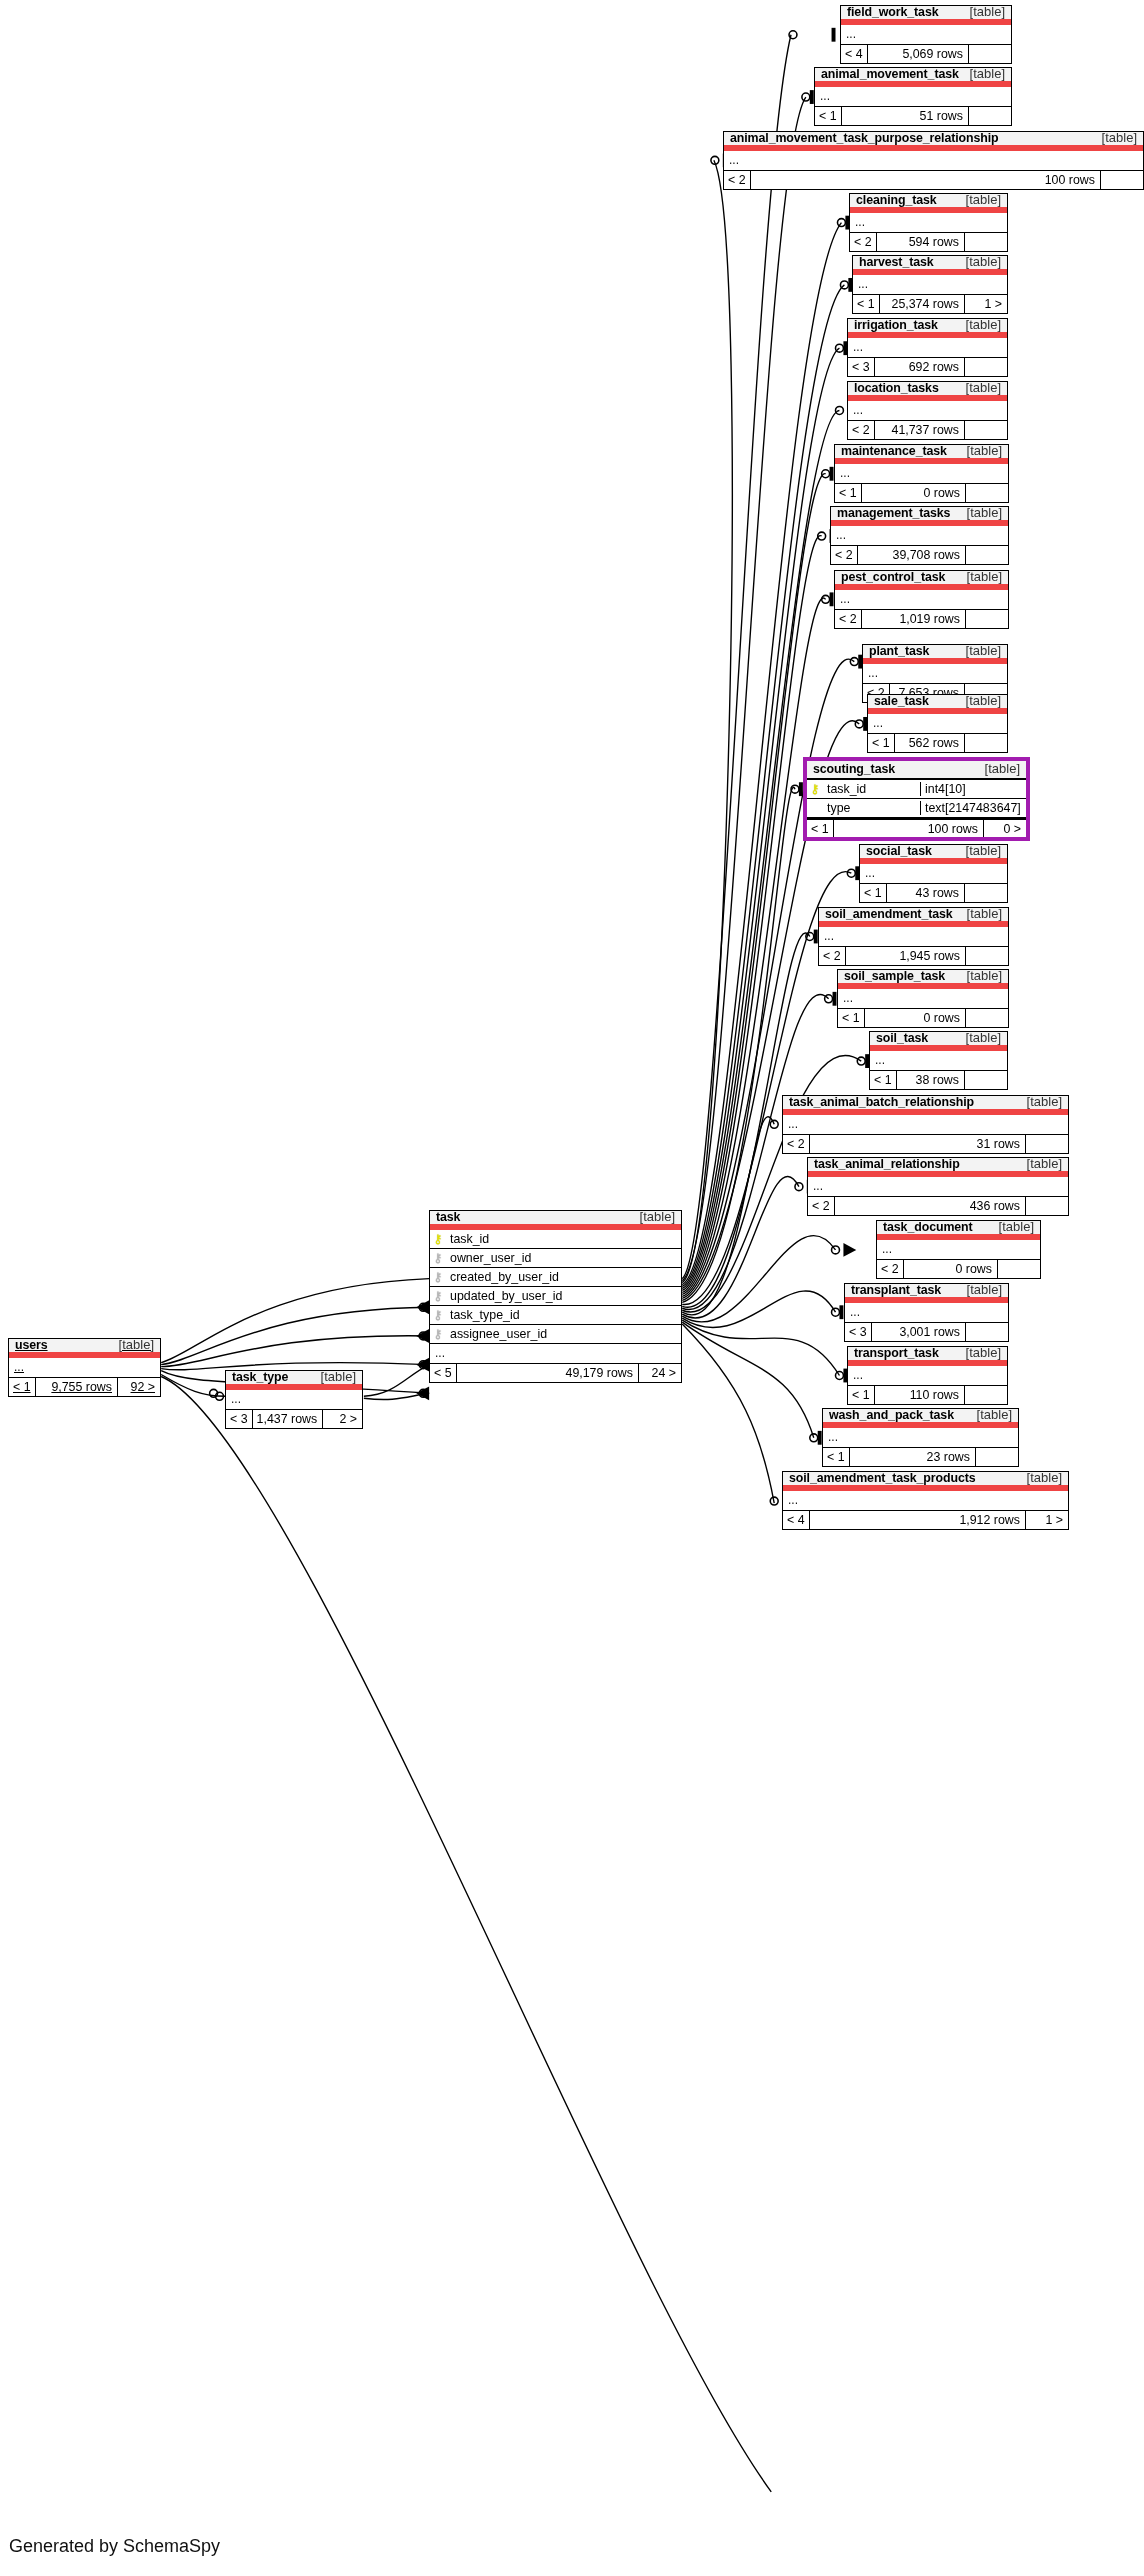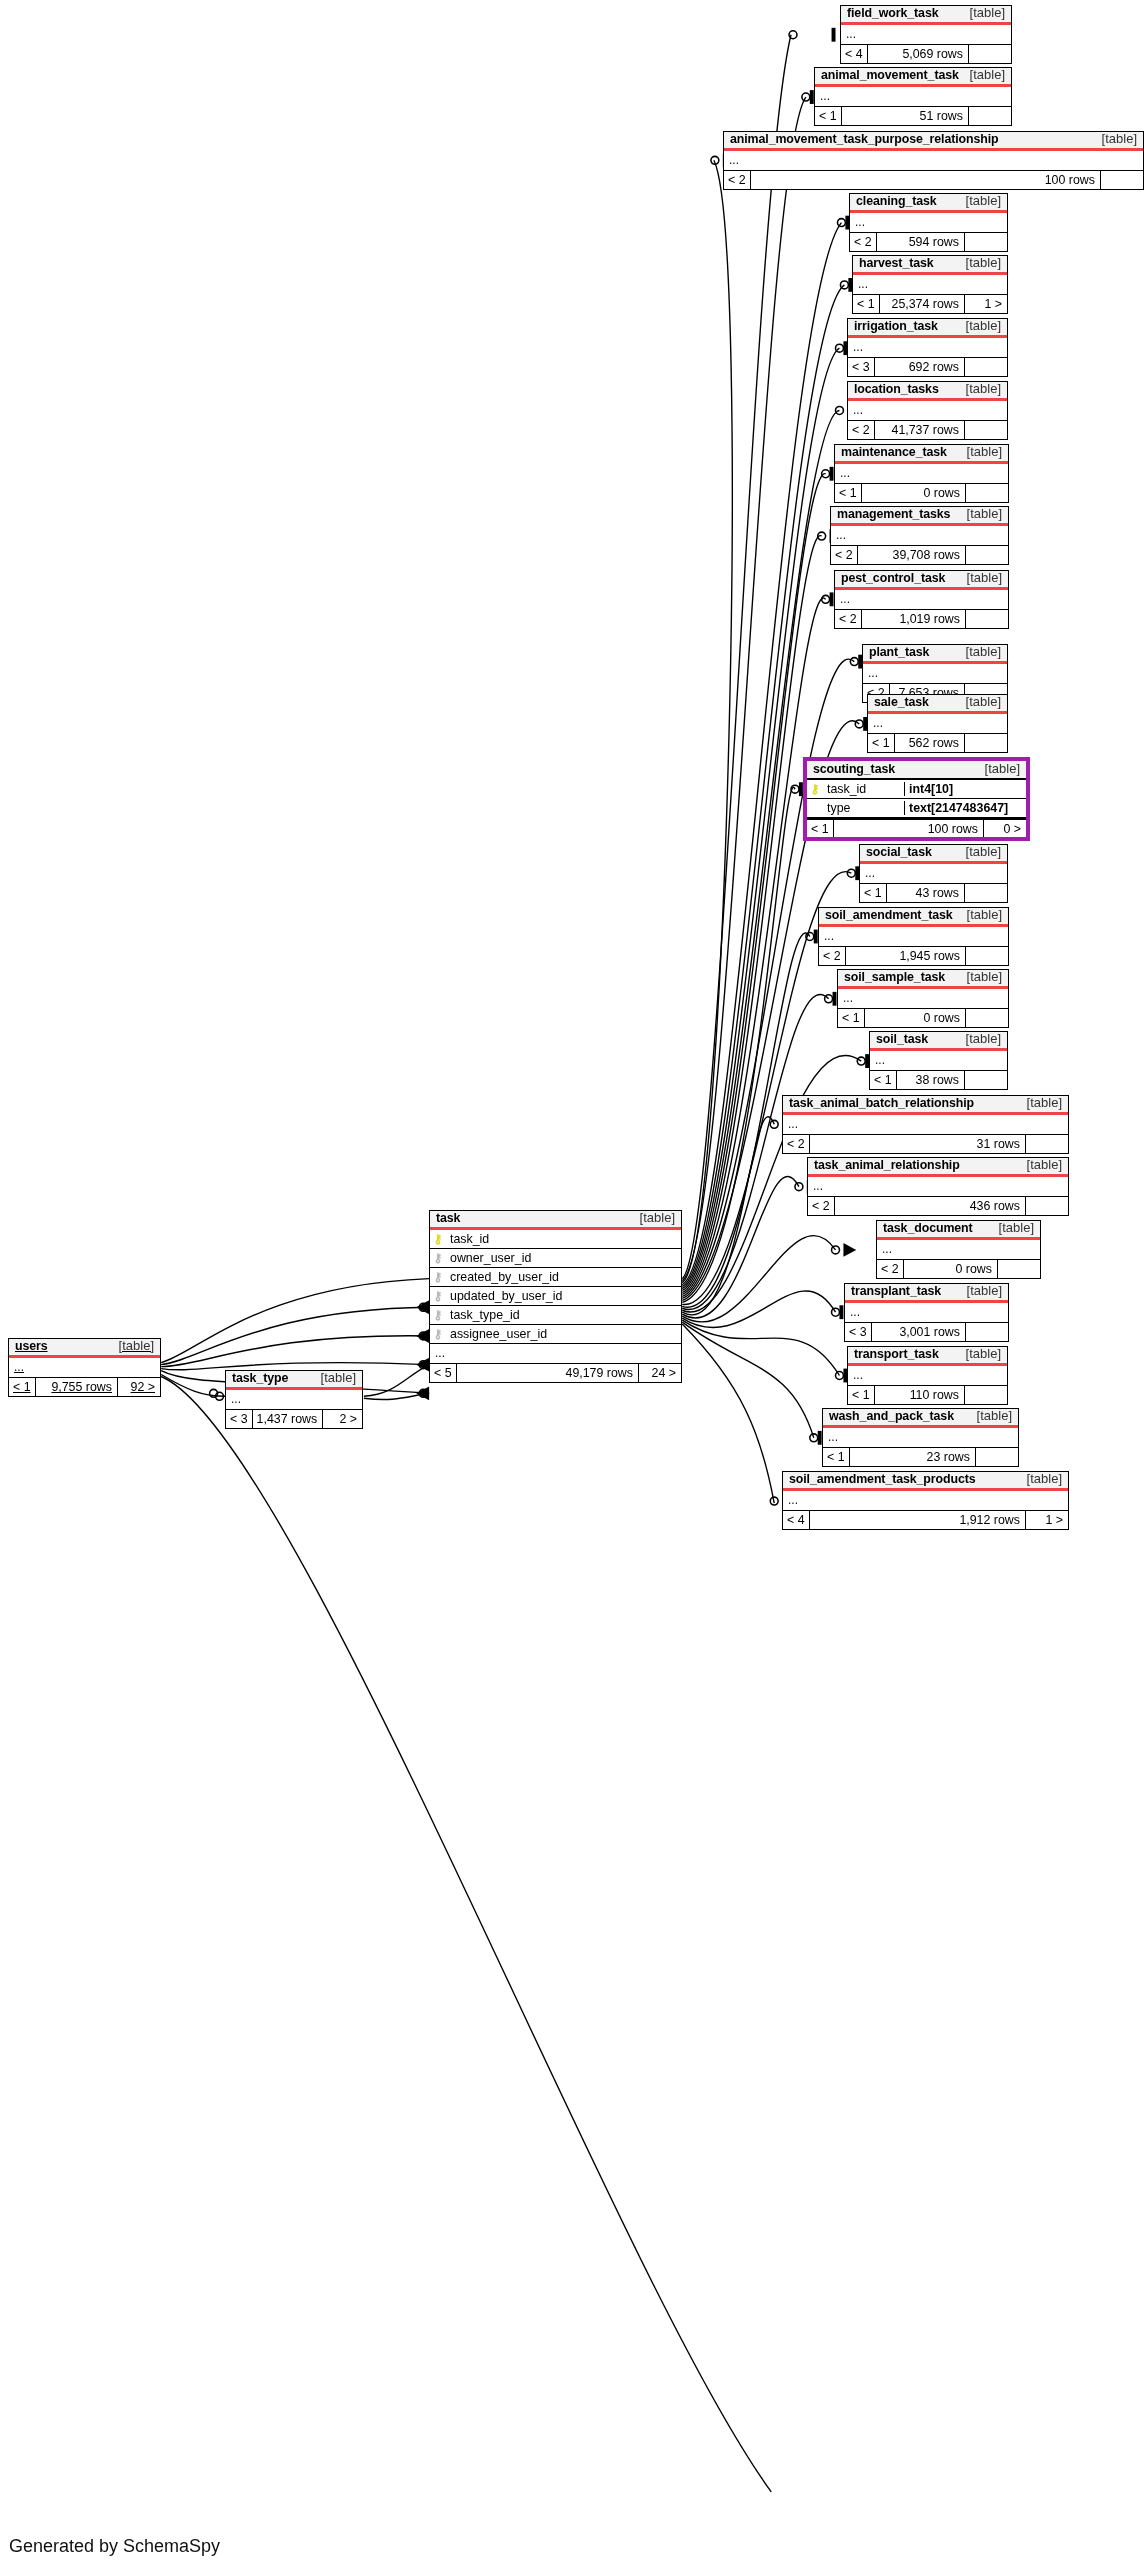--- a/index.html
+++ b/index.html
@@ -40,21 +40,21 @@
   }
   .node.focal {
     border: 4px solid #a21caf;
   }
   .node .title {
     display: flex;
     align-items: center;
     justify-content: space-between;
     box-sizing: border-box;
     background: #f3f3f3;
-    border-bottom: 3px solid #ef4444;
+    border-bottom: 6px solid #ef4444;
     padding: 2px 6px 3px 6px;
     height: 19px;
     white-space: nowrap;
   }
   .node.focal .title {
     border-bottom: 2px solid #000000;
   }
   .node .tname {
     font-weight: bold;
     font-size: 12.4px;
@@ -92,22 +92,21 @@
     padding-left: 4px;
     white-space: nowrap;
     overflow: hidden;
   }
   .node .col .ctype {
     box-sizing: border-box;
     border-left: 1px solid #000000;
     padding: 0 4px;
     white-space: nowrap;
     text-align: left;
-    width: 122px;
-    font-weight: bold;
+    width: 106px;
   }
   .node .keyicon {
     width: 16px;
     text-align: center;
     font-size: 12px;
     line-height: 1;
     flex: 0 0 auto;
   }
   .key-pk { color: #e8e800; text-shadow: 0 0 1px #999900; }
   .key-fk { color: #b9b9b9; text-shadow: 0 0 1px #8a8a8a; }

